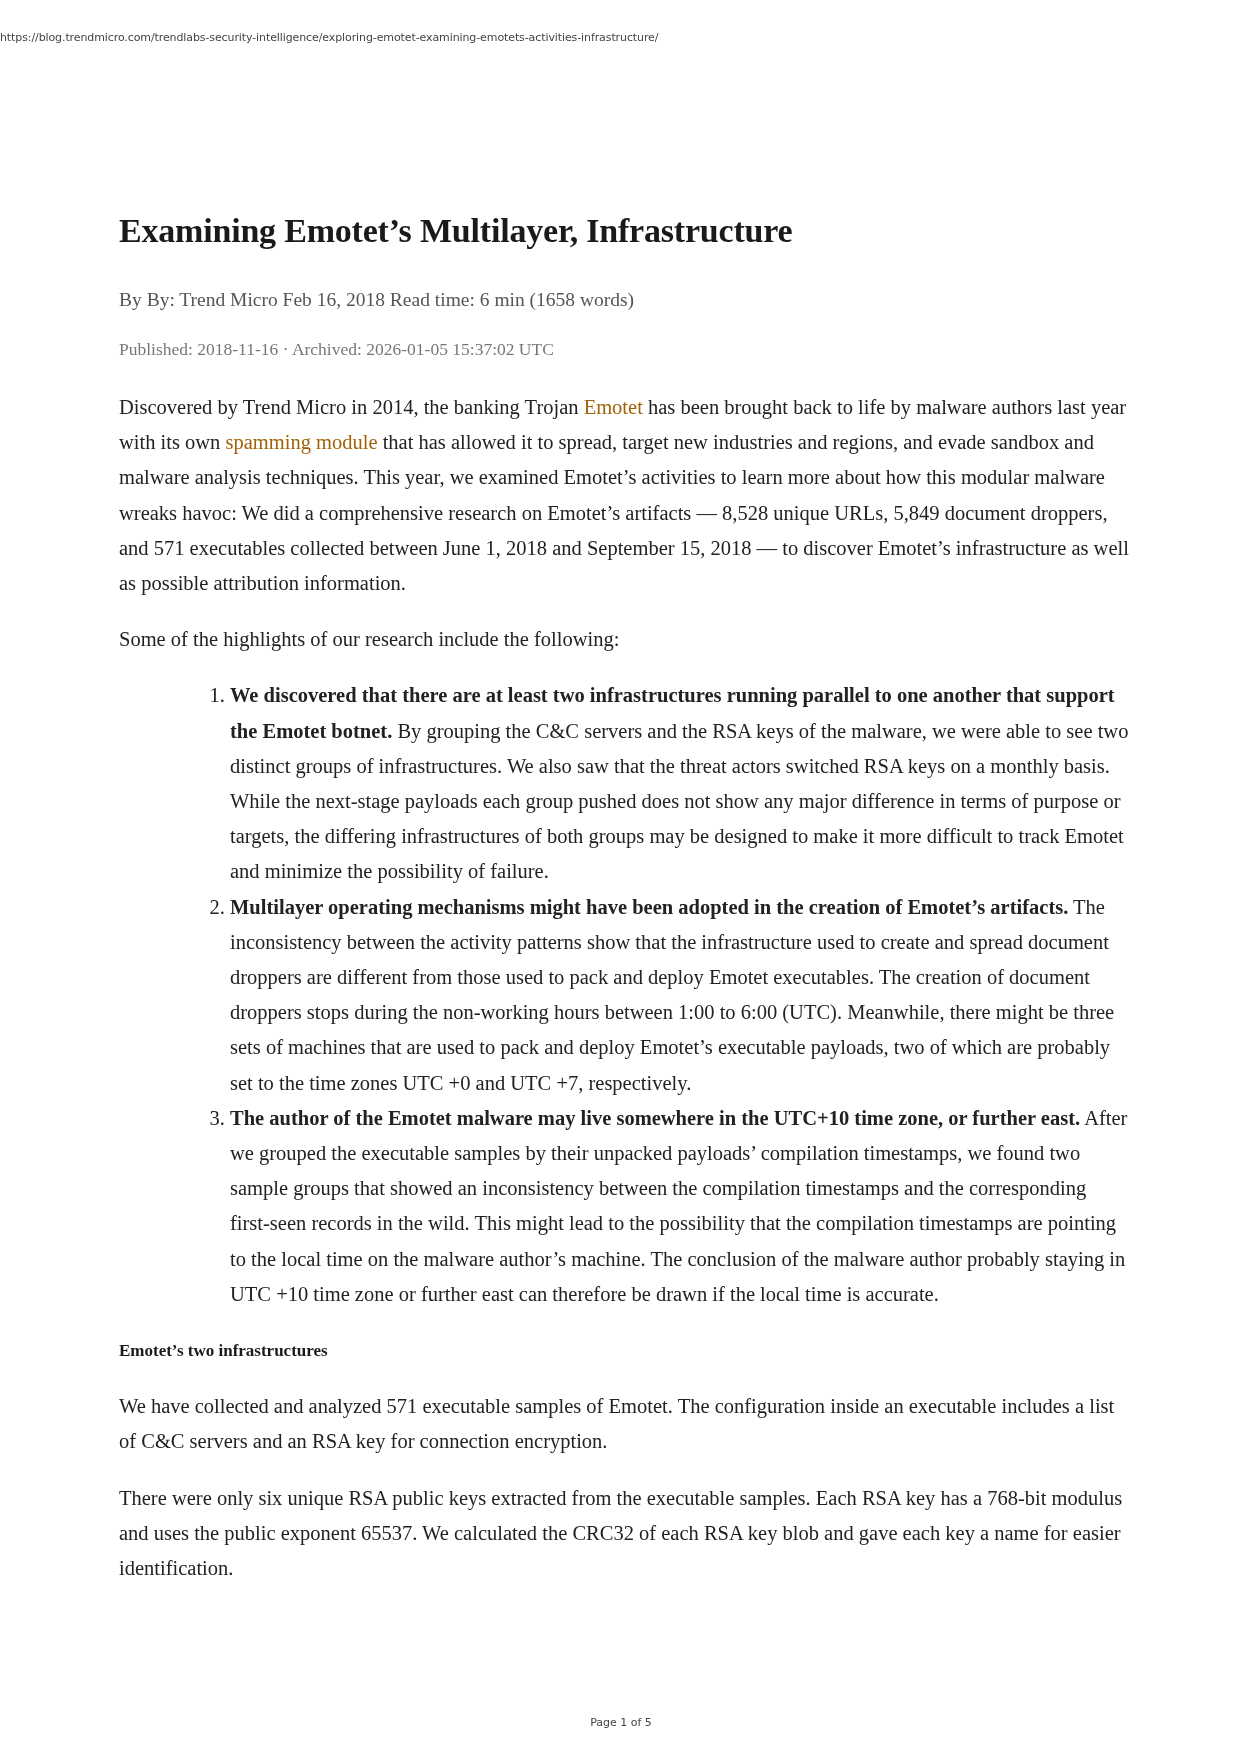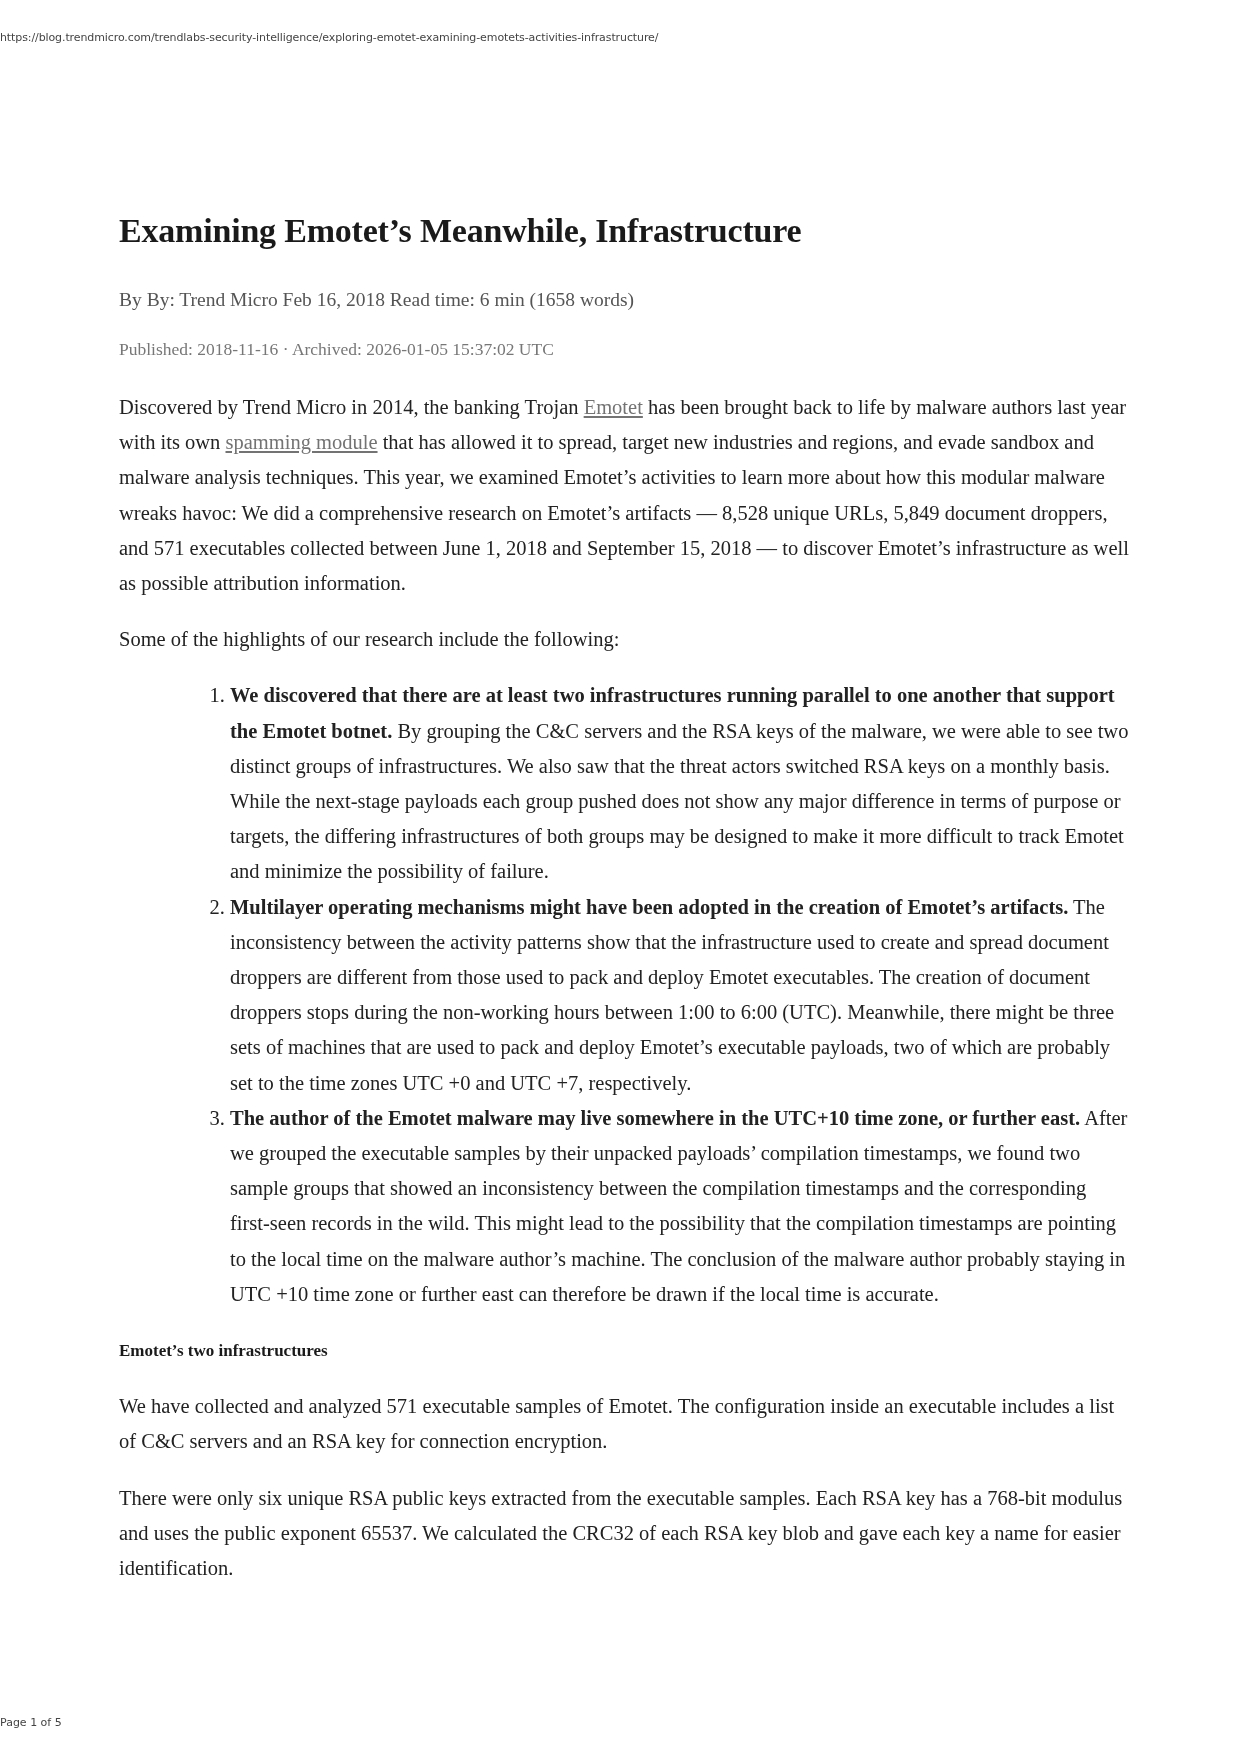--- a/index.html
+++ b/index.html
@@ -22,36 +22,36 @@
       position: absolute; top: 289px; left: 0; font-size: 19.5px; color: #555; white-space: nowrap;
     }
     .archive-line {
       position: absolute; top: 339px; left: 0; font-size: 17.5px; color: #777; white-space: nowrap;
     }
     .body-text {
       position: absolute; top: 390px; left: 0; width: 1010px;
       font-size: 20.5px; line-height: 35.2px; color: #222;
     }
     .body-text p { margin: 0 0 21px 0; }
-    .body-text a { color: #737373; text-decoration: underline; }
+    .body-text a { color: #a16207; }
     ol.highlights { margin: 0 0 21px 0; padding-left: 63px; }
     ol.highlights li { padding-left: 0; margin-left: 48px; }
     h2.section { font-size: 17px; font-weight: bold; margin: 0 0 21px 0; line-height: 35.2px; color: #1a1a1a; }
     .page-footer {
-      position: absolute; top: 1716px; left: 0; width: 1242px; text-align: left;
+      position: absolute; top: 1716px; left: 0; width: 1242px; text-align: center;
       font-family: "DejaVu Sans", sans-serif; font-size: 11px; color: #444;
     }
   </style>
 </head>
 <body>
 
 <div class="url-header">https://blog.trendmicro.com/trendlabs-security-intelligence/exploring-emotet-examining-emotets-activities-infrastructure/</div>
 
 <div class="content">
-  <h1 class="title">Examining Emotet’s Meanwhile, Infrastructure</h1>
+  <h1 class="title">Examining Emotet’s Multilayer, Infrastructure</h1>
   <div class="byline">By By: Trend Micro Feb 16, 2018 Read time: 6 min (1658 words)</div>
   <div class="archive-line">Published: 2018-11-16 · Archived: 2026-01-05 15:37:02 UTC</div>
 
   <div class="body-text">
     <p><span>Discovered by Trend Micro in 2014, the banking Trojan </span><a>Emotet</a><span> has been brought back to life by malware authors last year with its own </span><a>spamming module</a><span> that has allowed it to spread, target new industries and regions, and evade sandbox and malware analysis techniques. This year, we examined Emotet’s activities to learn more about how this modular malware wreaks havoc: We did a comprehensive research on Emotet’s artifacts — 8,528 unique URLs, 5,849 document droppers, and 571 executables collected between June 1, 2018 and September 15, 2018 — to discover Emotet’s infrastructure as well as possible attribution information.</span></p>
 
     <p>Some of the highlights of our research include the following:</p>
 
     <ol class="highlights">
       <li><strong>We discovered that there are at least two infrastructures running parallel to one another that support the Emotet botnet.</strong><span> By grouping the C&amp;C servers and the RSA keys of the malware, we were able to see two distinct groups of infrastructures. We also saw that the threat actors switched RSA keys on a monthly basis. While the next-stage payloads each group pushed does not show any major difference in terms of purpose or targets, the differing infrastructures of both groups may be designed to make it more difficult to track Emotet and minimize the possibility of failure.</span></li>

